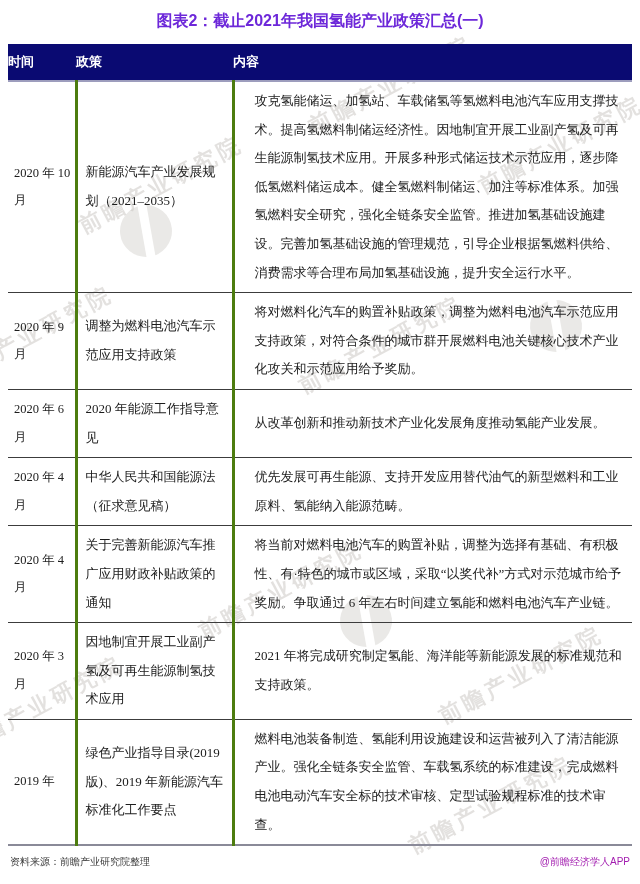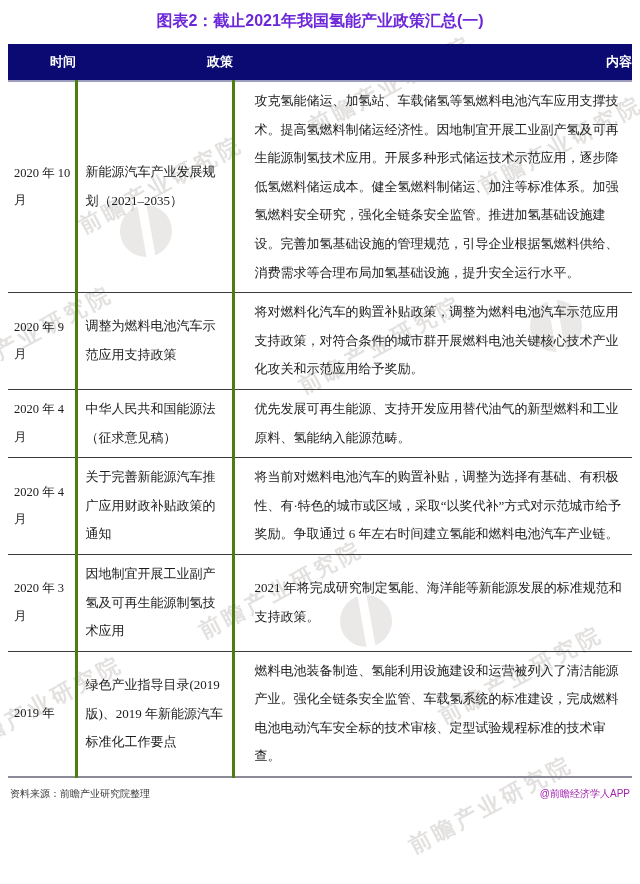--- a/index.html
+++ b/index.html
@@ -62,21 +62,21 @@
   col.c-time   { width:68px; }
   col.c-policy { width:157px; }
   col.c-content{ width:399px; }
   thead th {
     background:#0a0a72;
     color:#ffffff;
     font-family:"Liberation Sans", sans-serif;
     font-size:13px;
     font-weight:bold;
     height:37px;
-    text-align:right;
+    text-align:left;
     border-bottom:2px solid #9d9dbd;
   }
   tbody td {
     font-size:13px;
     line-height:2.2;
     color:#1c1c1c;
     vertical-align:middle;
     border-bottom:1px solid #3c3c3c;
     padding:5px 6px 5px 8px;
     word-break:break-all;
@@ -140,20 +140,25 @@
           <td class="time">2020 年 10 月</td>
           <td class="policy">新能源汽车产业发展规划（2021–2035）</td>
           <td class="content">攻克氢能储运、加氢站、车载储氢等氢燃料电池汽车应用支撑技术。提高氢燃料制储运经济性。因地制宜开展工业副产氢及可再生能源制氢技术应用。开展多种形式储运技术示范应用，逐步降低氢燃料储运成本。健全氢燃料制储运、加注等标准体系。加强氢燃料安全研究，强化全链条安全监管。推进加氢基础设施建设。完善加氢基础设施的管理规范，引导企业根据氢燃料供给、消费需求等合理布局加氢基础设施，提升安全运行水平。</td>
         </tr>
         <tr>
           <td class="time">2020 年 9 月</td>
           <td class="policy">调整为燃料电池汽车示范应用支持政策</td>
           <td class="content">将对燃料化汽车的购置补贴政策，调整为燃料电池汽车示范应用支持政策，对符合条件的城市群开展燃料电池关键核心技术产业化攻关和示范应用给予奖励。</td>
         </tr>
         <tr>
+          <td class="time">2020 年 6 月</td>
+          <td class="policy">2020 年能源工作指导意见</td>
+          <td class="content">从改革创新和推动新技术产业化发展角度推动氢能产业发展。</td>
+        </tr>
+        <tr>
           <td class="time">2020 年 4 月</td>
           <td class="policy">中华人民共和国能源法（征求意见稿）</td>
           <td class="content">优先发展可再生能源、支持开发应用替代油气的新型燃料和工业原料、氢能纳入能源范畴。</td>
         </tr>
         <tr>
           <td class="time">2020 年 4 月</td>
           <td class="policy">关于完善新能源汽车推广应用财政补贴政策的通知</td>
           <td class="content">将当前对燃料电池汽车的购置补贴，调整为选择有基础、有积极性、有·特色的城市或区域，采取“以奖代补”方式对示范城市给予奖励。争取通过 6 年左右时间建立氢能和燃料电池汽车产业链。</td>
         </tr>
         <tr>

